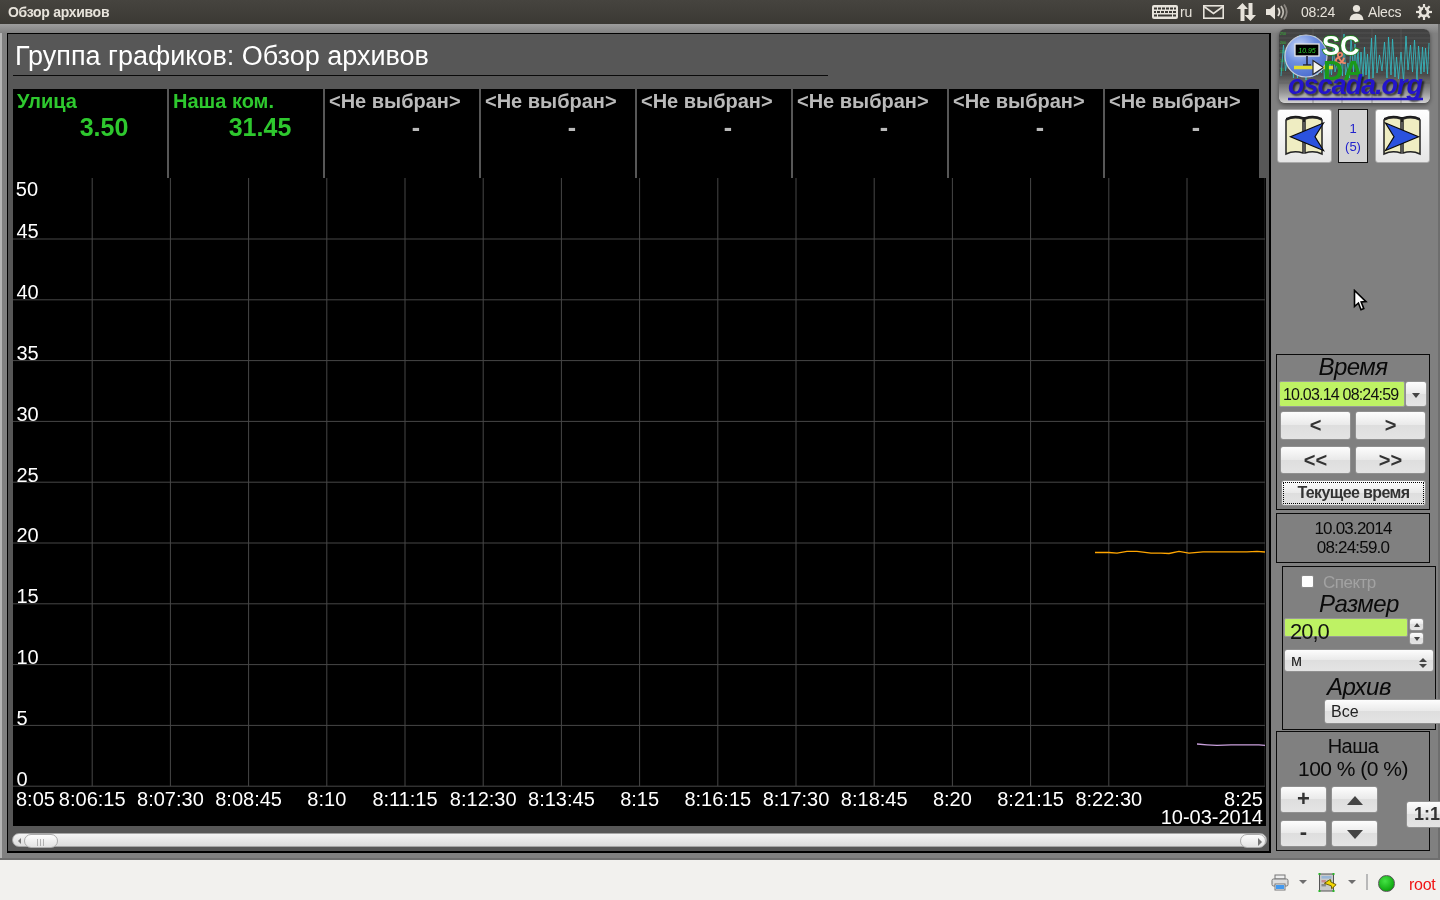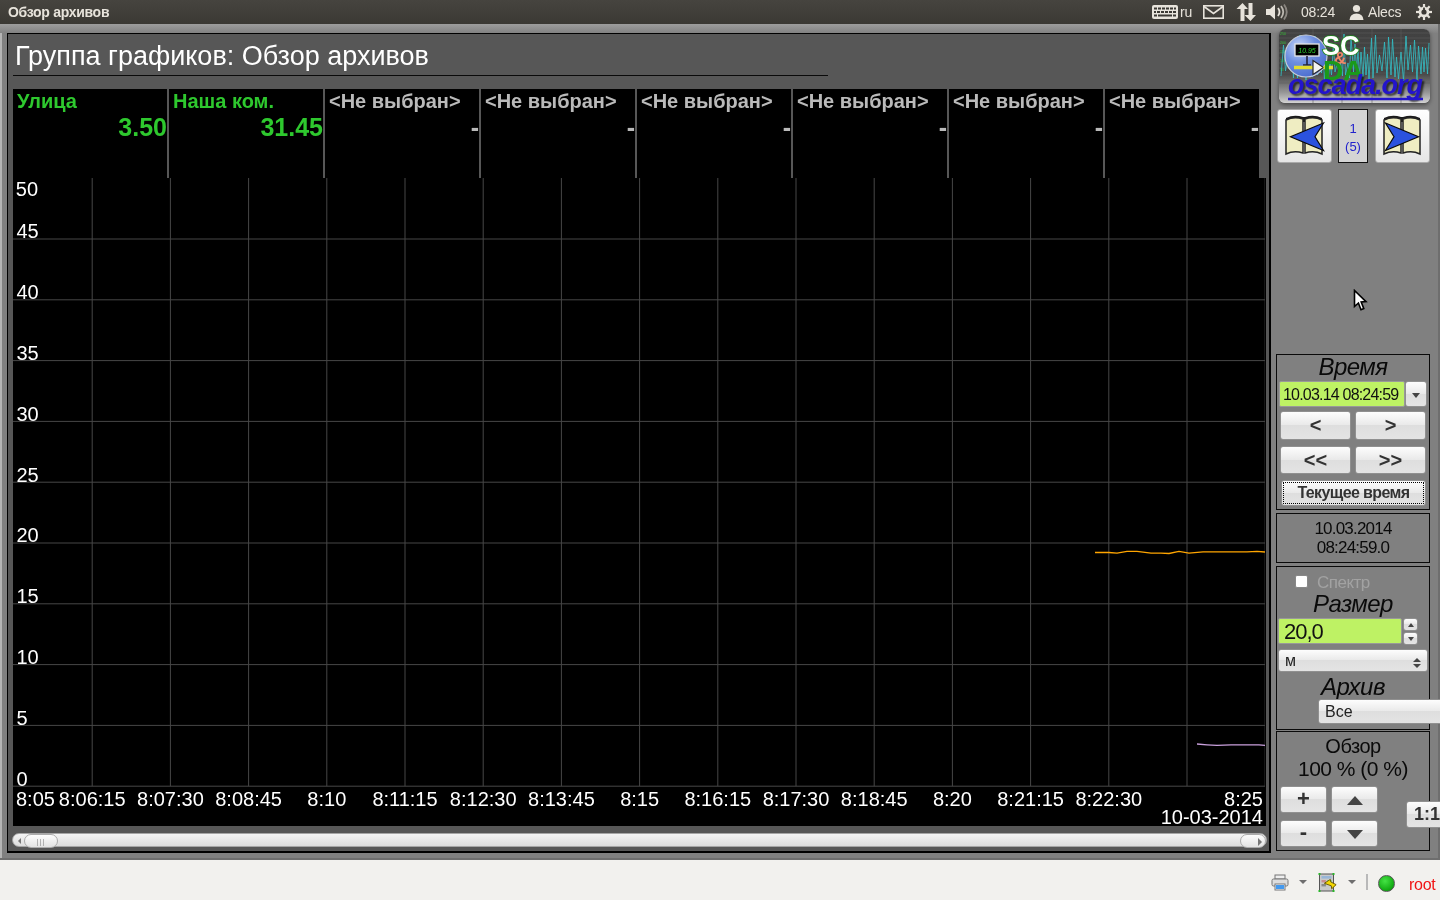--- a/index.html
+++ b/index.html
@@ -8,21 +8,21 @@
 #osbar { position:absolute; left:0; top:0; width:1440px; height:24px; background:linear-gradient(#46443F,#3B3934); color:#E7E3DB; }
 #osbar .title { position:absolute; left:8px; top:4px; font-size:14px; font-weight:bold; letter-spacing:-0.3px; }
 #osbar .rt { position:absolute; top:0; height:24px; line-height:24px; font-size:14px; letter-spacing:-0.2px; }
 #win { position:absolute; left:0; top:24px; width:1440px; height:836px; background:#808080; }
 #winband { position:absolute; left:0; top:0; width:1440px; height:9px; background:linear-gradient(#9d9d9d,#828282); }
 #panel { position:absolute; left:7px; top:9px; width:1264px; height:820px; background:#575757; border:1px solid #000; border-right-width:2px; border-bottom-width:2px; }
 #ptitle { position:absolute; left:7px; top:7px; font-size:27px; color:#fff; }
 #punder { position:absolute; left:5px; top:41px; width:815px; height:1px; background:#0a0a0a; }
 .leg { position:absolute; top:55px; width:154px; height:100px; background:#000; }
 .leg .nm { position:absolute; left:4px; top:1px; font-size:20px; font-weight:bold; }
-.leg .val { position:absolute; left:28px; top:24px; width:126px; text-align:right; font-size:25px; font-weight:bold; }
+.leg .val { position:absolute; left:28px; top:24px; width:126px; text-align:center; font-size:25px; font-weight:bold; }
 .leg .bar { position:absolute; left:14px; bottom:2px; width:126px; height:4px; }
 .green { color:#2EC82E; }
 .gray { color:#BABABA; }
 #chart { position:absolute; left:5px; top:144px; width:1253px; height:648px; background:#000; }
 #scroll { position:absolute; left:4px; top:799px; width:1255px; height:14px; background:linear-gradient(#F4F4F4,#DDDDDD); border-radius:7px; border:1px solid #A6A6A6; }
 #sidebar { position:absolute; left:1271px; top:24px; width:165px; height:836px; }
 .btn { position:absolute; background:linear-gradient(#FDFDFD,#E9E9E9 49%,#DEDEDE 50%,#E4E4E4); border:1px solid #909090; border-radius:3px; color:#333; text-align:center; }
 .box { position:absolute; border:1px solid #0a0a0a; }
 .ittl { position:absolute; width:100%; text-align:center; font-style:italic; font-size:24px; color:#0a0a0a; letter-spacing:-0.5px; }
 .bsym { font-size:20px; font-weight:bold; line-height:26px; }
@@ -304,33 +304,33 @@
       <div class="btn bsym" style="left:3px;top:56px;width:71px;height:29px;">&lt;</div>
       <div class="btn bsym" style="left:78px;top:56px;width:71px;height:29px;">&gt;</div>
       <div class="btn bsym" style="left:3px;top:91px;width:71px;height:28px;">&lt;&lt;</div>
       <div class="btn bsym" style="left:78px;top:91px;width:71px;height:28px;">&gt;&gt;</div>
       <div class="btn" style="left:4px;top:125px;width:145px;height:26px;font-size:16px;font-weight:bold;line-height:24px;letter-spacing:-0.6px;outline:1px dotted #000;outline-offset:-3px;">Текущее время</div>
     </div>
     <div class="box" style="left:5px;top:489px;width:154px;height:50px;text-align:center;font-size:17px;color:#0a0a0a;letter-spacing:-0.8px;line-height:19px;">
       <div style="margin-top:5px;">10.03.2014</div>
       <div>08:24:59.0</div>
     </div>
-    <div class="box" style="left:5px;top:542px;width:154px;height:164px;">
+    <div class="box" style="left:11px;top:542px;width:154px;height:164px;">
       <div style="position:absolute;left:18px;top:8px;width:13px;height:13px;background:#fff;border:1px solid #888;border-radius:2px;"></div>
       <div style="position:absolute;left:40px;top:6px;font-size:17px;color:#A2A2A2;letter-spacing:-0.5px;">Спектр</div>
       <div class="ittl" style="top:23px;">Размер</div>
-      <div class="field" style="left:1px;top:51px;width:124px;height:26px;font-size:22px;line-height:26px;padding-left:5px;letter-spacing:-1px;">20,0</div>
+      <div class="field" style="left:1px;top:51px;width:124px;height:19px;font-size:22px;line-height:26px;padding-left:5px;letter-spacing:-1px;">20,0</div>
       <div class="btn" style="left:126px;top:51px;width:15px;height:13px;"><span class="arr-u" style="margin-top:4px;border-width:0 3px 4px 3px;"></span></div>
       <div class="btn" style="left:126px;top:65px;width:15px;height:13px;"><span class="arr-d" style="margin-top:4px;border-width:4px 3px 0 3px;"></span></div>
       <div class="btn combo" style="left:1px;top:82px;width:150px;height:23px;">м<span class="cmbarr"></span></div>
       <div class="ittl" style="top:106px;">Архив</div>
       <div class="btn combo" style="left:1px;top:132px;width:150px;height:25px;line-height:24px;margin-left:40px;">Все<span class="cmbarr" style="top:5px;"></span></div>
     </div>
     <div class="box" style="left:5px;top:707px;width:154px;height:120px;">
-      <div style="position:absolute;top:3px;width:100%;text-align:center;font-size:20px;color:#0a0a0a;letter-spacing:-0.5px;">Обзор</div>
+      <div style="position:absolute;top:3px;width:100%;text-align:center;font-size:20px;color:#0a0a0a;letter-spacing:-0.5px;">Наша</div>
       <div style="position:absolute;top:25px;width:100%;text-align:center;font-size:21px;color:#0a0a0a;letter-spacing:-0.5px;">100&nbsp;%&nbsp;(0&nbsp;%)</div>
       <div class="btn bsym" style="left:3px;top:54px;width:47px;height:27px;font-size:22px;line-height:23px;">+</div>
       <div class="btn" style="left:54px;top:54px;width:47px;height:27px;"><span class="arr-u" style="margin-top:9px;border-width:0 8px 9px 8px;"></span></div>
       <div class="btn" style="left:90px;top:69px;width:42px;height:27px;font-size:18px;font-weight:bold;line-height:25px;color:#333;margin-left:39px;">1:1</div>
       <div class="btn bsym" style="left:3px;top:88px;width:47px;height:27px;font-size:22px;line-height:21px;">-</div>
       <div class="btn" style="left:54px;top:88px;width:47px;height:27px;"><span class="arr-d" style="margin-top:9px;border-width:9px 8px 0 8px;"></span></div>
     </div>
   </div>
   <svg style="position:absolute;left:1352.5px;top:264.5px;" width="15" height="23" viewBox="0 0 15 23">
     <path d="M1.5 1.5 L1.5 17.5 L5.4 14 L8 20.8 L10.8 19.6 L8.2 13 L13 12.6 Z" fill="#fff" stroke="#000" stroke-width="1.6" stroke-linejoin="miter"></path>

